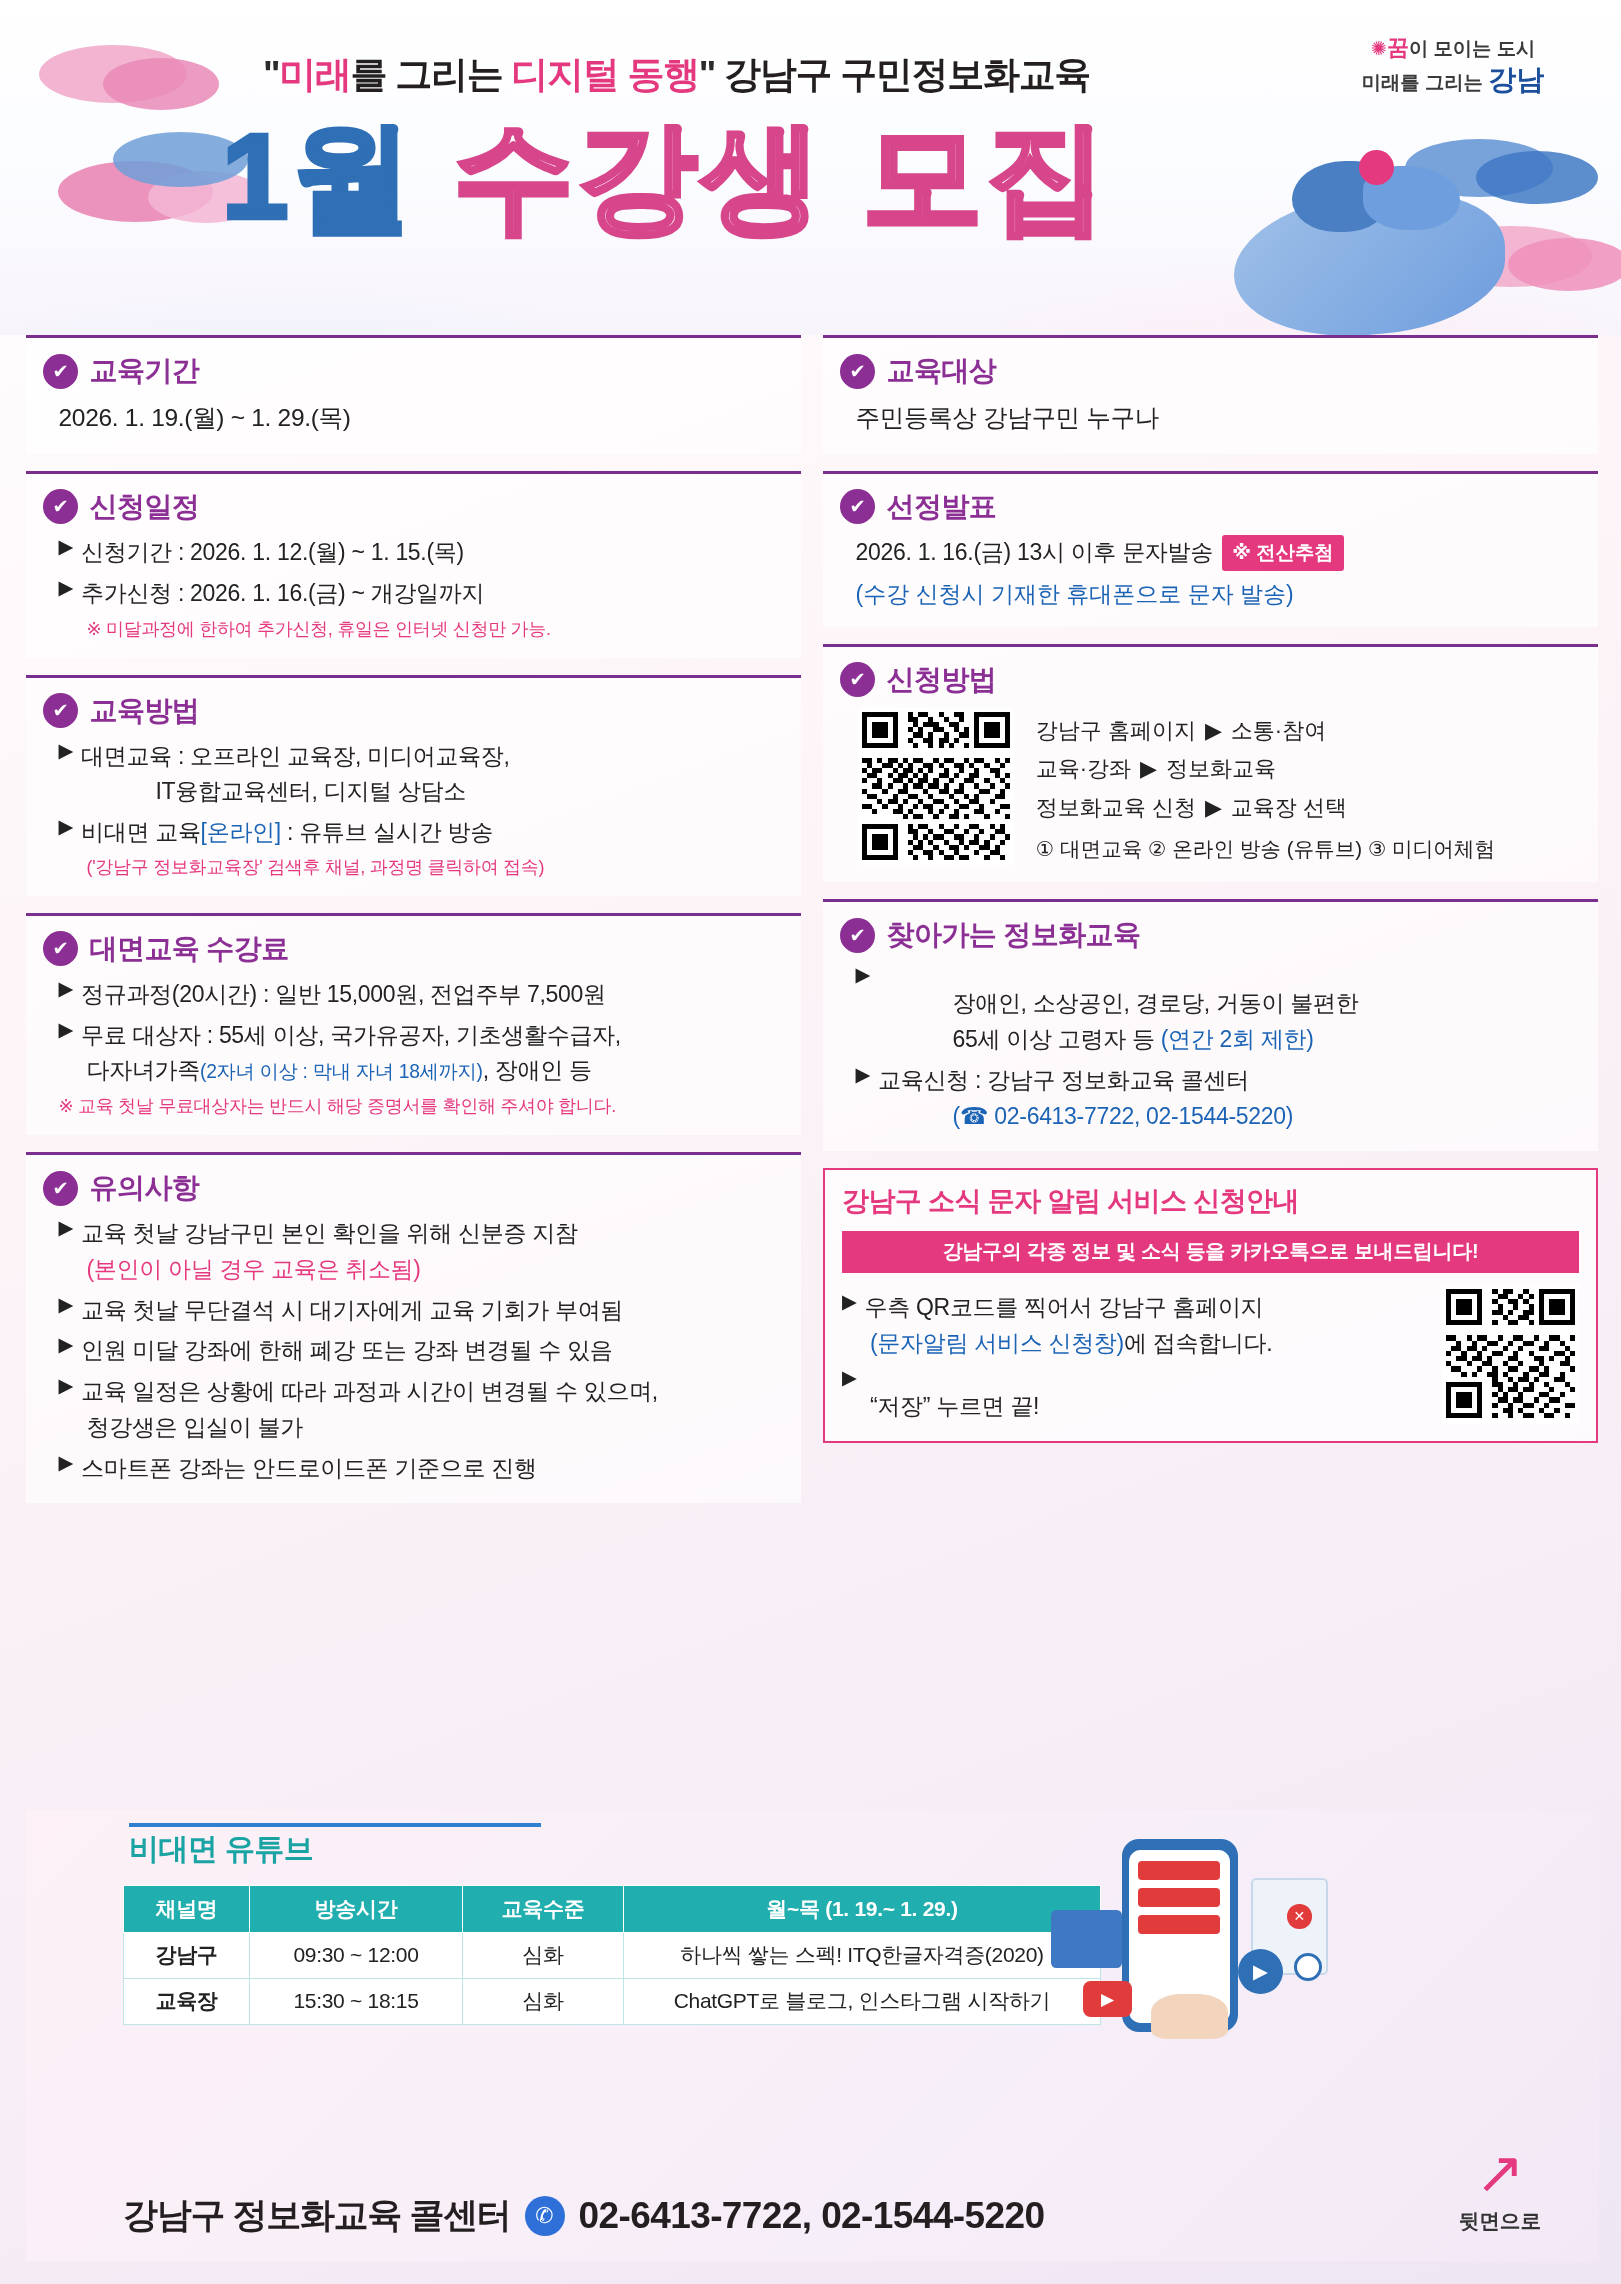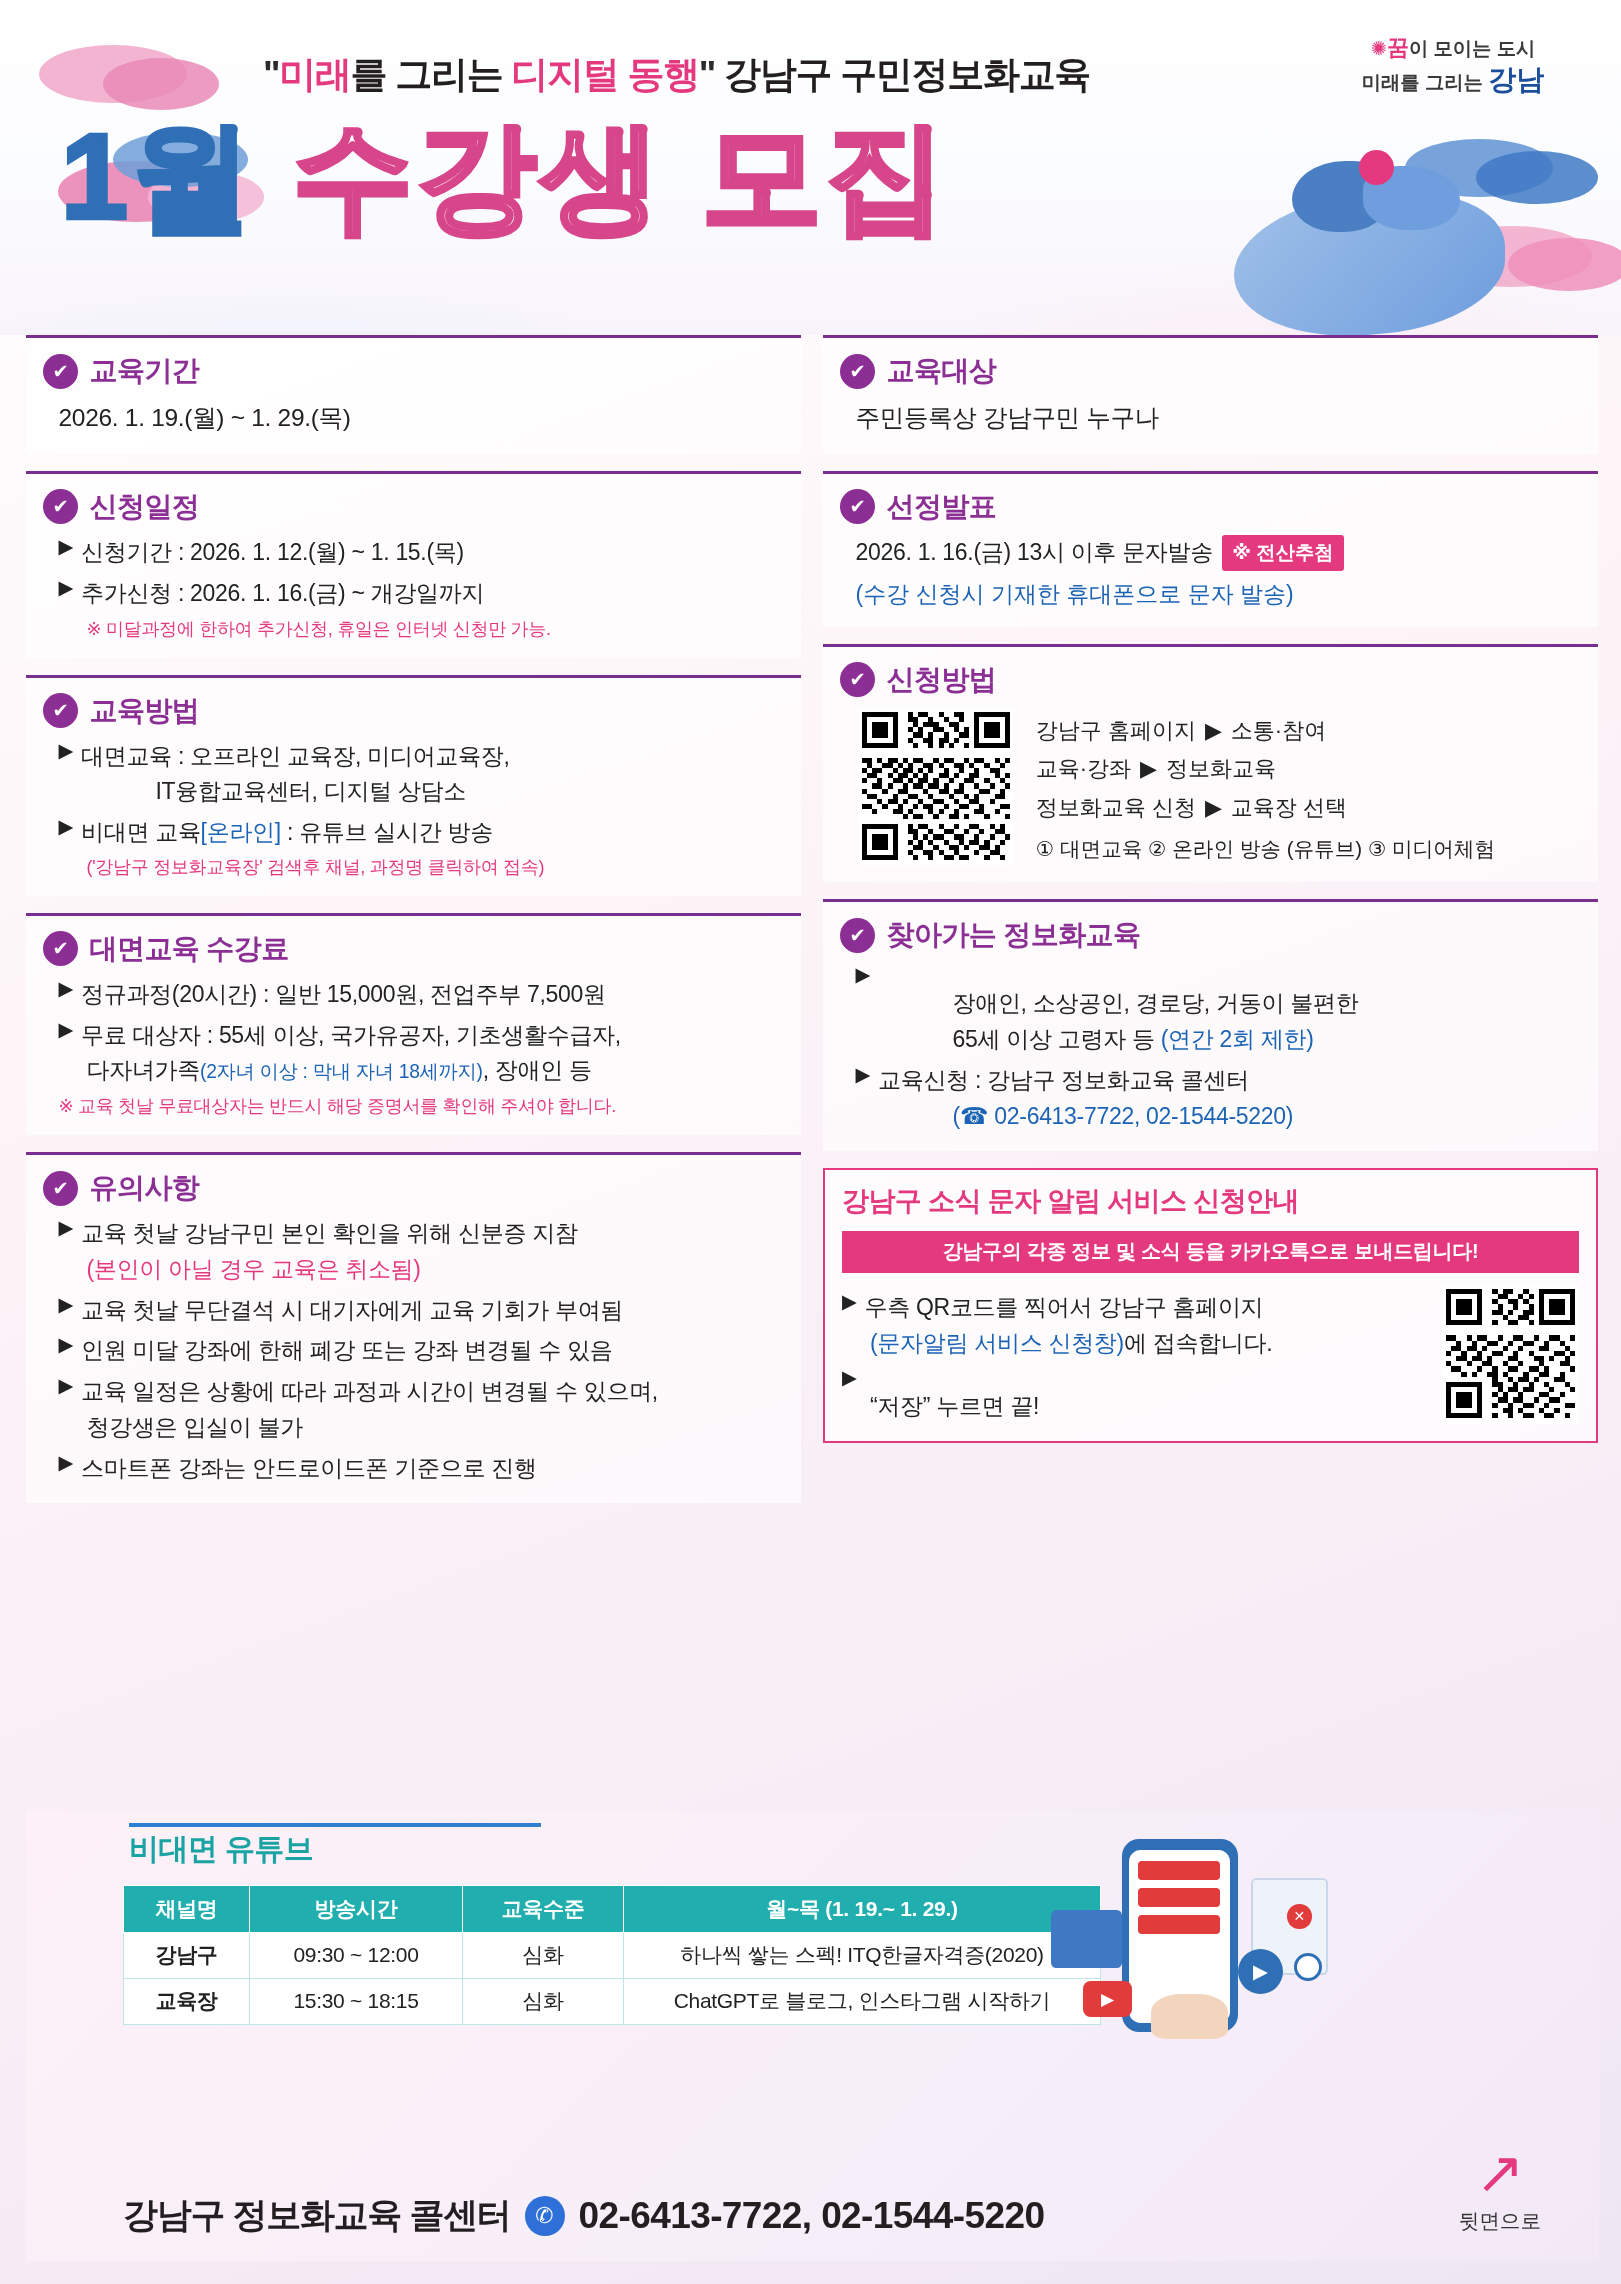--- a/index.html
+++ b/index.html
@@ -32,22 +32,22 @@
   .hdr-top {
     position: absolute; left: 0; top: 50px; width: 1353px;
     text-align: center; white-space: nowrap;
   }
   .hdr-top span { font-size: 37px; font-weight: 900; letter-spacing: -1.3px; }
   .q { color:#2b2b2b; }
   .h-pink { color:#e5397f; }
   .h-dark { color:#231f20; }
 
   .hdr-main {
-    position: absolute; left: 61px; top: 97px; width: 1192px;
-    text-align: left; white-space: nowrap;
+    position: absolute; left: 70px; top: 97px; width: 1192px;
+    text-align: center; white-space: nowrap;
   }
   .hdr-main .big {
     font-size: 120px; font-weight: 900; letter-spacing: 3.9px;
     color: #ffffff;
     -webkit-text-stroke: 4.5px #2f6fb5;
     text-shadow: 0 0 0 #fff;
   }
   .hdr-main .big .one { -webkit-text-stroke: 4.5px #2f6fb5; color:#2f6fb5; }
   .hdr-main .big .pinkword { -webkit-text-stroke: 4.5px #d7458b; color:#ffffff; }
 
@@ -151,21 +151,21 @@
   }
   .callcenter .lbl { font-size: 35px; font-weight: 900; color:#231f20; letter-spacing:-1.3px; }
   .callcenter .num { font-size: 37px; font-weight: 900; color:#231f20; letter-spacing:-0.6px; }
   .phone-ico {
     width: 40px; height: 40px; border-radius: 50%; background:#2f6fd8; color:#fff;
     display:flex; align-items:center; justify-content:center; font-size: 22px;
   }
 
   .backref { position:absolute; right: 58px; bottom: 26px; text-align:center; }
   .backref .arrow { font-size: 59px; color:#e5397f; line-height: 1; }
-  .backref .t { font-size: 20.6px; color:#333; font-weight:400; margin-top: 3.9px; }
+  .backref .t { font-size: 20.6px; color:#333; font-weight:700; margin-top: 3.9px; }
 
   
   .phone-ill { position:absolute; right: 213px; top: 23px; width: 361px; height: 213px; }
 </style>
 </head>
 <body>
 
 <div class="poster">
 
   <div class="hdr-bg">

